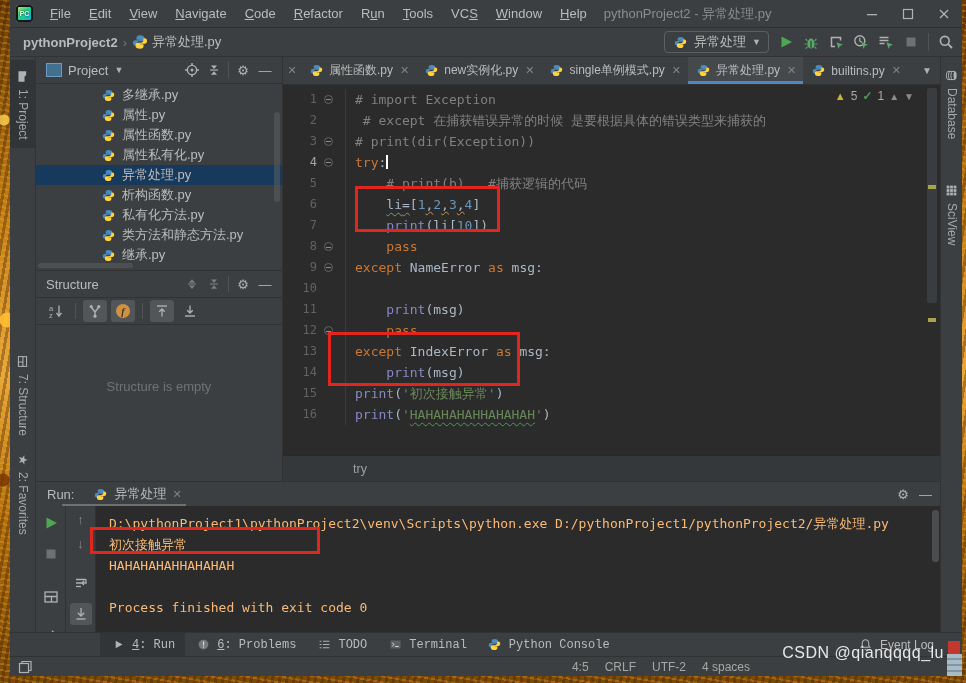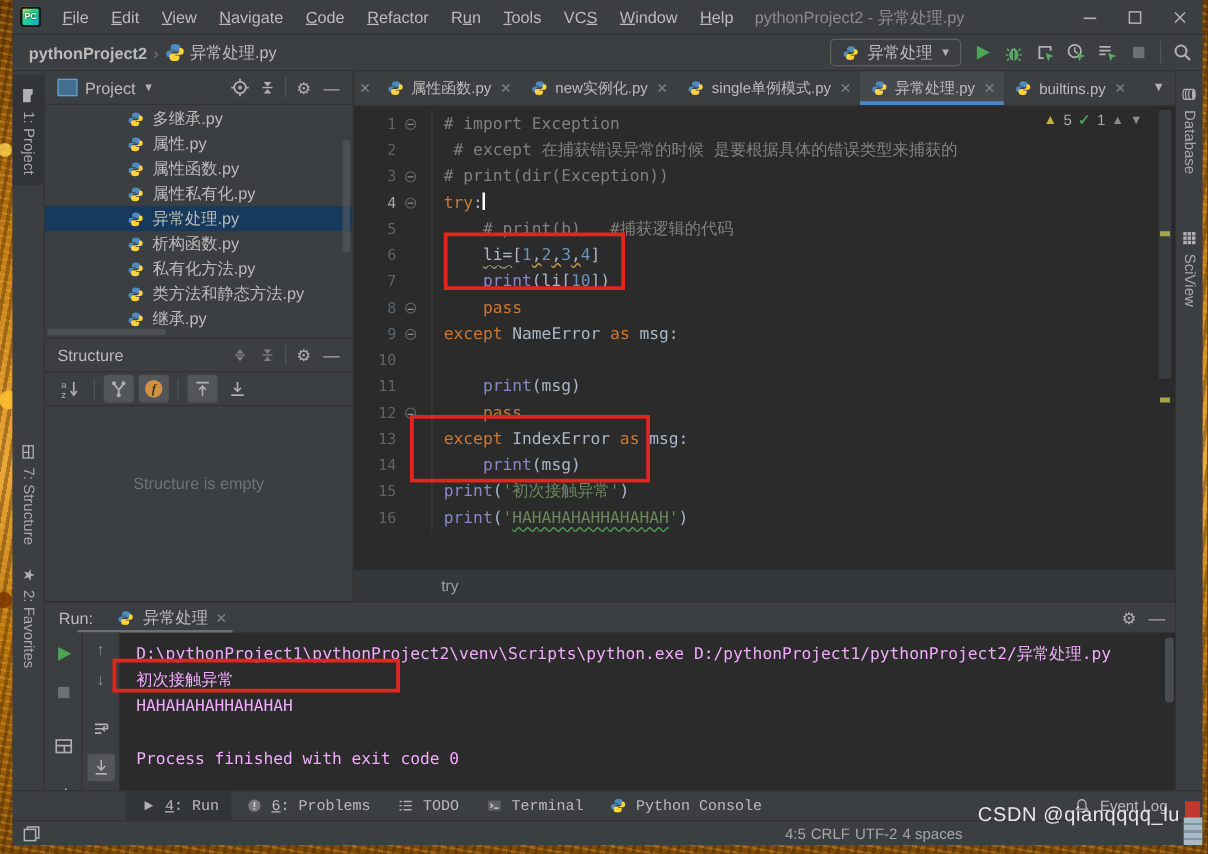--- a/index.html
+++ b/index.html
@@ -114,36 +114,36 @@
   .run-tab{display:flex;align-items:center;gap:6px;color:#BBBBBB;height:100%;position:relative;padding:0 4px;}
   .run-tab::after{content:"";position:absolute;left:-26px;right:0;bottom:0;height:2px;background:#6E7173;}
   .run-tab .x{color:#7F8486;font-size:11px;}
   .run-hdr-right{margin-left:auto;display:flex;gap:10px;color:#AFB1B3;}
   .run-body{position:absolute;top:24px;left:0;right:0;bottom:0;display:flex;}
   .run-col{width:30px;background:#3C3F41;display:flex;flex-direction:column;align-items:center;padding-top:6px;gap:9px;flex:none;}
   .run-col.c1{border-right:1px solid #323232;}
   .run-col.c2{border-right:1px solid #323232;}
   .rc-ico{width:22px;height:22px;border-radius:3px;display:flex;align-items:center;justify-content:center;color:#8A8D8F;font-size:13px;}
   .rc-ico.toggled{background:#525658;}
-  .console{flex:1;position:relative;font-family:"DejaVu Sans Mono",monospace;font-size:13px;line-height:21px;color:#f0abfc;
+  .console{flex:1;position:relative;font-family:"DejaVu Sans Mono",monospace;font-size:13px;line-height:21px;color:#fdba74;
     padding:7px 0 0 13px;overflow:hidden;}
   .console .out{white-space:pre;}
   .cscroll{position:absolute;right:1px;top:4px;width:7px;height:52px;background:#4A4D4F;border-radius:3px;}
 
   
   .bottom-bar{position:absolute;left:0;top:632px;width:952px;height:24px;background:#3C3F41;border-top:1px solid #323232;
     display:flex;align-items:center;padding-left:90px;font-size:12px;}
   .bb-tab{display:flex;align-items:center;gap:6px;height:100%;padding:0 10px;color:#BBBBBB;font-family:Liberation Mono, monospace;}
   .bb-tab.active{background:#313537;}
   .bb-tab u{text-decoration:underline;}
   .eventlog{margin-left:auto;display:flex;align-items:center;gap:6px;padding-right:28px;color:#BBBBBB;}
   .status-bar{position:absolute;left:0;top:656px;width:952px;height:20px;background:#3C3F41;border-top:1px solid #323232;
     display:flex;align-items:center;font-size:12px;color:#A7A7A7;}
   .sb-left{margin-left:7px;}
-  .sb-items{position:absolute;right:192px;display:flex;gap:4px;}
+  .sb-items{position:absolute;right:212px;display:flex;gap:16px;}
 
   
   .annot{position:absolute;border:3px solid #E3261D;z-index:40;}
   .watermark{position:absolute;right:18px;top:644px;z-index:50;color:rgba(255,255,255,.88);font-size:16px;letter-spacing:.5px;}
   .corner-chip{position:absolute;right:0;top:654px;width:15px;height:22px;background:#A9BBC6;z-index:45;
     background-image:repeating-linear-gradient(180deg,transparent 0 4px,#7F95A3 4px 6px);}
   .red-chip{position:absolute;right:2px;top:641px;width:12px;height:13px;background:#C2382E;z-index:44;}
 </style>
 </head>
 <body>

